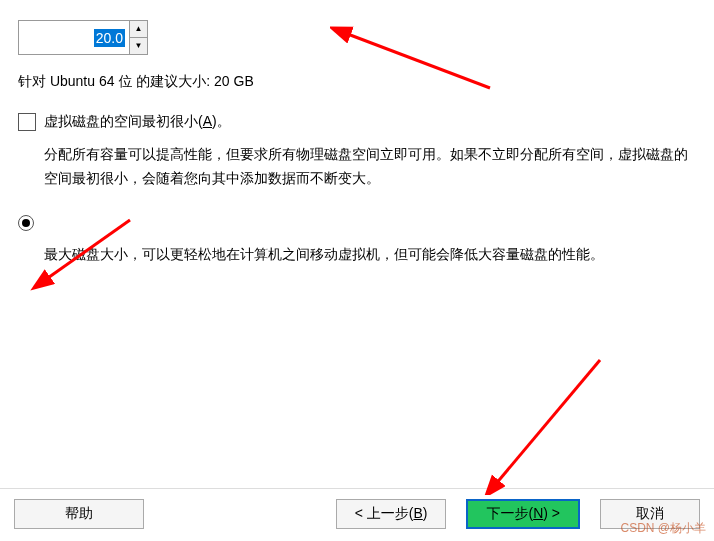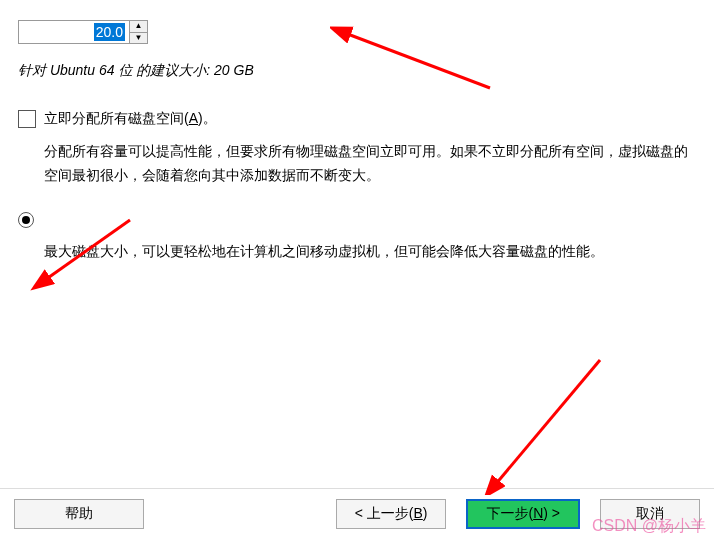--- a/index.html
+++ b/index.html
@@ -22,21 +22,21 @@
       margin-bottom: 18px;
     }
     .label-disk-size {
       margin-right: 10px;
     }
     .underline { text-decoration: underline; }
     .spinner-wrap {
       display: flex;
       align-items: stretch;
       border: 1px solid #999;
-      height: 24px;
+      height: 35px;
       width: 130px;
       background: #fff;
     }
     .selected-val {
       background: #0078d7;
       color: #fff;
       padding: 1px 2px;
     }
     .spinner-display {
       flex: 1;
@@ -55,22 +55,21 @@
       flex: 1;
       background: #f0f0f0;
       border: none;
       font-size: 8px;
       line-height: 1;
       cursor: pointer;
       padding: 0;
     }
     .spin-btn:first-child { border-bottom: 1px solid #999; }
     .recommend {
-      margin-bottom: 30px;
-      font-style: italic;
+      margin-bottom: 22px;
     }
     .checkbox-row {
       display: flex;
       align-items: center;
       margin-bottom: 12px;
     }
     .checkbox-box {
       width: 18px;
       height: 18px;
       border: 1px solid #555;
@@ -132,22 +131,22 @@
       background: #22c55e;
     }
     .arrow {
       position: absolute;
       pointer-events: none;
     }
     .watermark {
       position: absolute;
       bottom: 4px;
       right: 8px;
-      color: #ec4899;
-      font-size: 16px;
+      color: #c2410c;
+      font-size: 12px;
       opacity: 0.6;
     }
   </style>
 </head>
 <body>
 
 <div class="content">
   <div class="row-disk-size">
     <div class="spinner-wrap">
       <div class="spinner-display">
@@ -158,21 +157,21 @@
         <button class="spin-btn">▼</button>
       </div>
     </div>
   </div>
 
   <div class="recommend">针对 Ubuntu 64 位 的建议大小: 20 GB</div>
 
   <div class="checkbox-row">
     <div class="checkbox-box"></div>
     <span>
-      <span>立即分配所有磁盘空间(</span><span class="underline">A</span><span>)。</span>
+      <span>虚拟磁盘的空间最初很小(</span><span class="underline">A</span><span>)。</span>
     </span>
   </div>
   <div class="desc-indent">分配所有容量可以提高性能，但要求所有物理磁盘空间立即可用。如果不立即分配所有空间，虚拟磁盘的空间最初很小，会随着您向其中添加数据而不断变大。</div>
 
 
   <div class="radio-row">
     <div class="radio-circle">
         <div class="radio-dot"></div>
       </div>
   </div>

